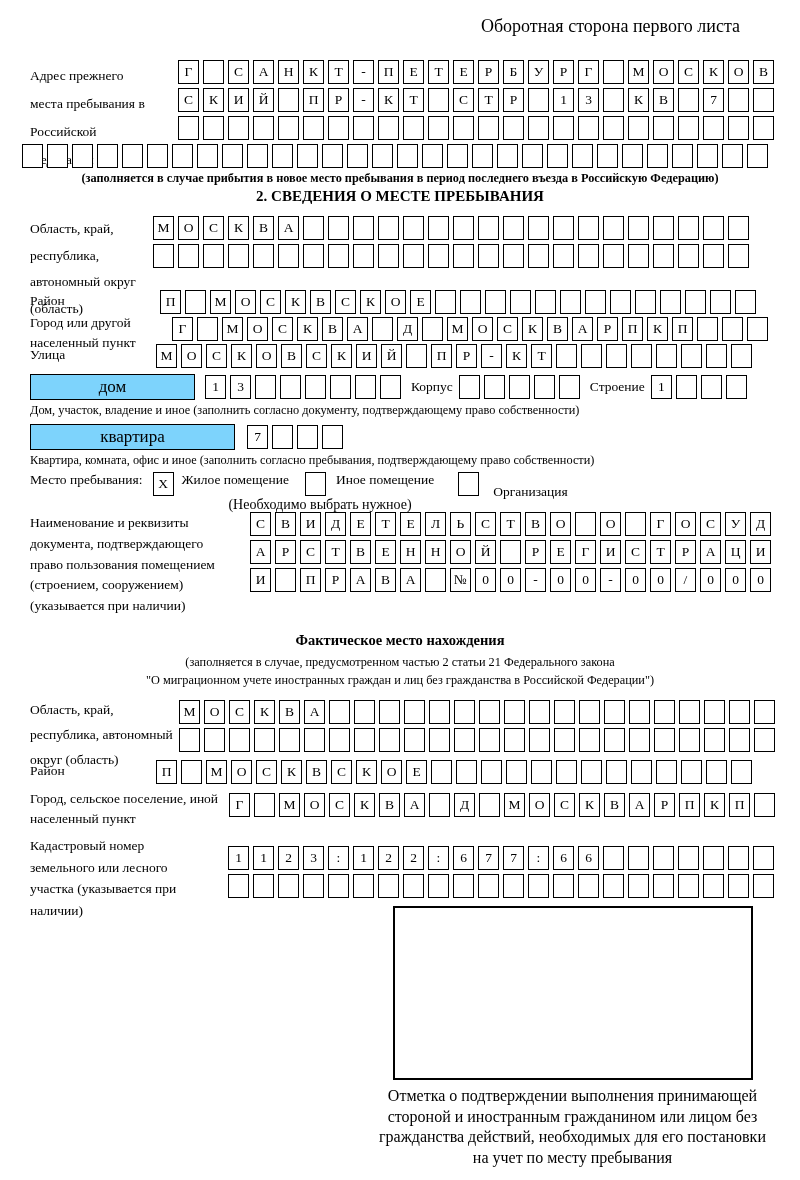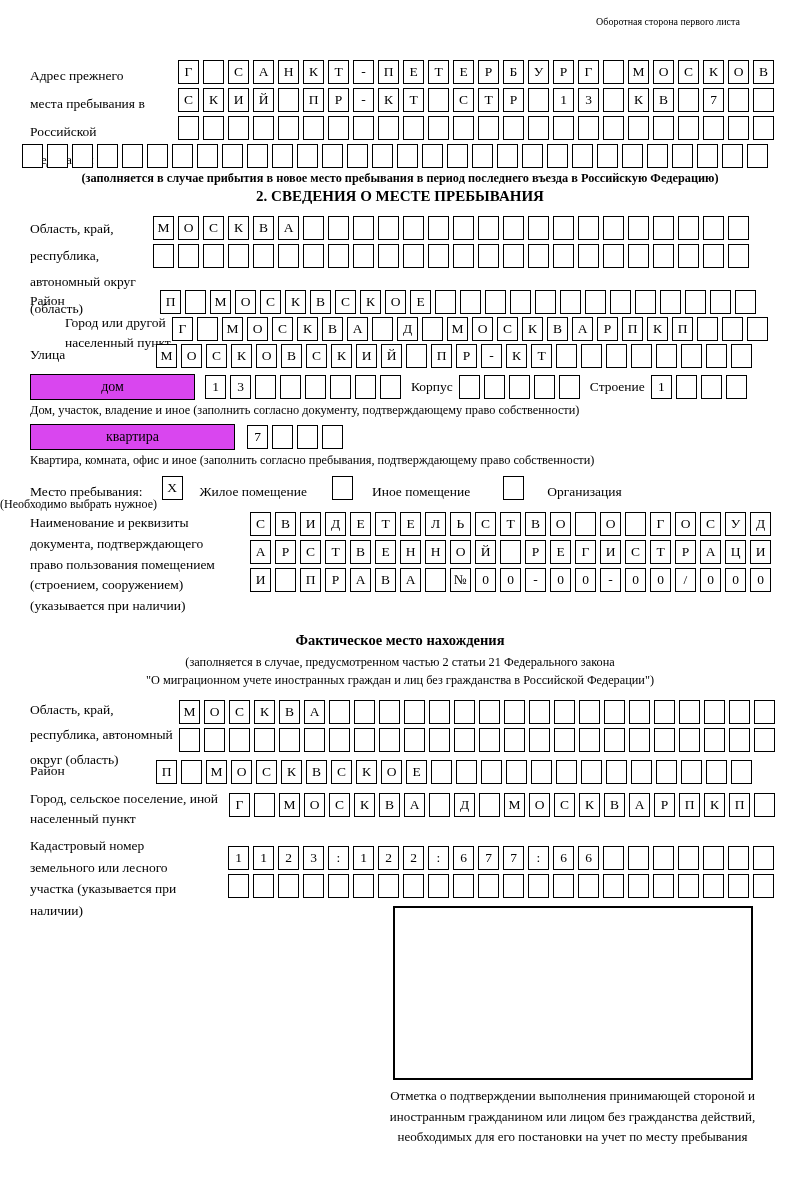--- a/index.html
+++ b/index.html
@@ -17,67 +17,67 @@
     border:1.8px solid #000;
     display:inline-flex;align-items:center;justify-content:center;
     font-size:13.5px;line-height:1;background:#fff;
   }
   .cb{margin:0;}
   .lbl{font-size:13.5px;}
   .note{font-size:12.3px;}
   .wbox{
     box-sizing:border-box;border:1.8px solid #000;height:26px;
     display:flex;align-items:center;justify-content:center;
-    font-size:14px;background:#d946ef;flex:none;
+    font-size:17px;background:#7dd3fc;flex:none;
   }
-  #hdr{top:16px;right:60px;font-size:10px;}
+  #hdr{top:16px;right:60px;font-size:18px;}
   #pa-label{left:30px;top:62px;width:122px;line-height:28px;}
   #pa-r0{left:178px;top:60px;}
   #pa-r1{left:178px;top:88px;}
   #pa-r2{left:178px;top:116px;}
   #pa-r3{left:22px;top:144px;}
   #pa-note{top:171px;font-weight:bold;}
   #s2-title{top:188px;font-weight:bold;font-size:15px;}
   #rg1-label{left:30px;top:216px;width:118px;line-height:26.5px;}
   #rg1-r0{left:153px;top:216px;}
   #rg1-r1{left:153px;top:244px;}
   #d1-label{left:30px;top:293px;}
   #d1-row{left:160px;top:290px;}
-  #c1-label{left:30px;top:313px;width:150px;line-height:20px;margin-left:35px;}
+  #c1-label{left:30px;top:313px;width:150px;line-height:20px;}
   #c1-row{left:172px;top:317px;}
   #st-label{left:30px;top:347px;}
   #st-row{left:156px;top:344px;}
   #house-row{left:30px;top:374px;display:flex;align-items:center;}
   #dom-box{width:165px;margin-right:10px;}
   .ilabel{font-size:13.5px;margin:4px 6px;flex:none;}
   #house-note{left:30px;top:403px;}
   #apt-row{left:30px;top:424px;display:flex;align-items:center;}
   #apt-box{width:205px;margin-right:12px;font-family:Liberation Serif, serif;}
   #apt-note{left:30px;top:453px;}
-  #stay-row{left:30px;top:472px;display:flex;align-items:flex-end;font-size:13.5px;gap:9px;}
-  #stay-note{left:0;top:497px;width:640px;font-size:12px;}
+  #stay-row{left:30px;top:472px;display:flex;align-items:flex-start;font-size:13.5px;}
+  #stay-note{left:0;top:497px;width:640px;text-align:center;font-size:14px;}
   #doc-label{left:30px;top:513px;width:205px;line-height:20.8px;}
   #doc-r0{left:250px;top:512px;}
   #doc-r1{left:250px;top:540px;}
   #doc-r2{left:250px;top:568px;}
   #act-title{top:632px;font-weight:bold;font-size:14.5px;}
   #act-note1{top:655px;}
   #act-note2{top:673px;}
   #rg2-label{left:30px;top:697px;width:152px;line-height:25px;}
   #rg2-r0{left:179px;top:700px;}
   #rg2-r1{left:179px;top:728px;}
   #d2-label{left:30px;top:763px;}
   #d2-row{left:156px;top:760px;}
   #c2-label{left:30px;top:789px;width:205px;line-height:20px;}
   #c2-row{left:229px;top:793px;}
   #cad-label{left:30px;top:835px;width:178px;line-height:21.5px;}
   #cad-r0{left:228px;top:846px;}
   #cad-r1{left:228px;top:874px;}
   #stamp-box{left:393px;top:906px;width:360px;height:174px;border:2px solid #000;box-sizing:border-box;}
-  #stamp-note{left:375px;top:1086px;width:395px;text-align:center;font-size:13px;line-height:20.5px;}
+  #stamp-note{left:375px;top:1086px;width:395px;text-align:center;font-size:16px;line-height:20.5px;}
   .ml10{margin-left:10px;} .ml8{margin-left:8px;} .ml16{margin-left:16px;} .ml24{margin-left:24px;} .ml14{margin-left:14px;margin-top:12px;}
 </style>
 </head>
 <body>
 
 <div id="hdr" class="abs lbl">Оборотная сторона первого листа</div>
 
 <div id="pa-label" class="abs lbl">Адрес прежнего места пребывания в Российской Федерации</div>
 <div id="pa-r0" class="abs cellrow">
     <span class="cell">Г</span>

